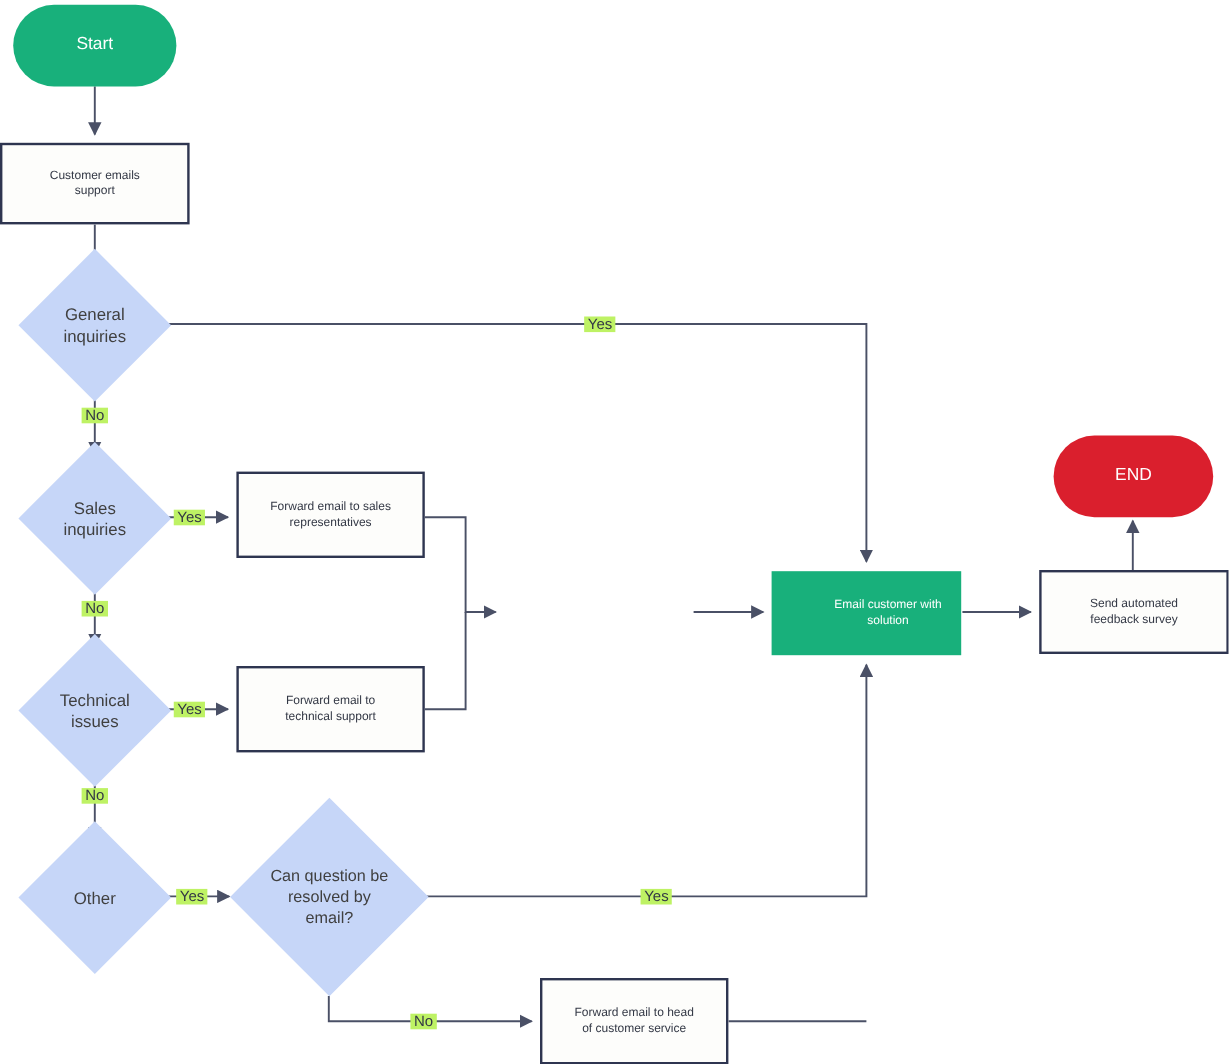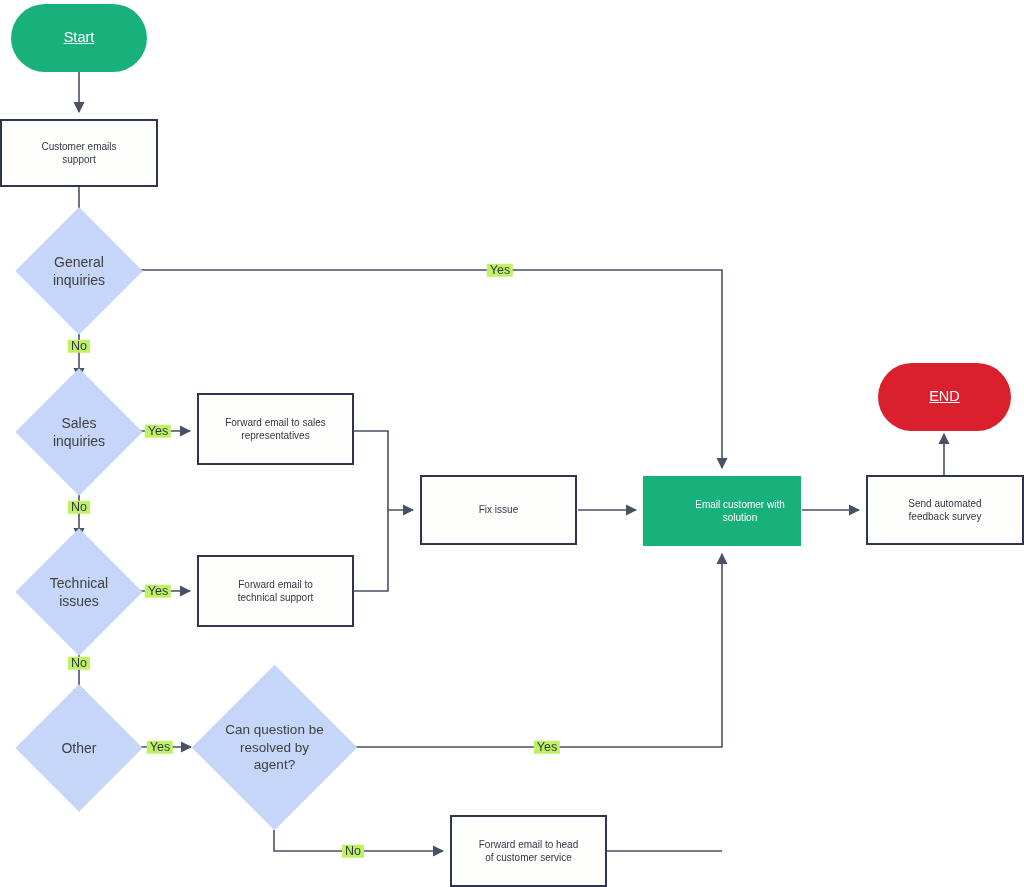--- a/index.html
+++ b/index.html
@@ -37,21 +37,20 @@
   .node .label {
     display: block;
     padding: 0 6px;
     white-space: pre-line;
   }
   
   .terminator {
     border-radius: 999px;
     color: #ffffff;
     font-size: 14.5px;
-    text-decoration: underline;
   }
   .terminator-start { background: #18b07b; }
   .terminator-end   { background: #da1f2d; }
 
   
   .process {
     background: #fdfdfb;
     border: 2px solid #2e3550;
     color: #333845;
     font-size: 10px;
@@ -192,31 +191,28 @@
   </div>
 
   <div class="node process" style="left:197px; top:393px; width:157px; height:72px;">
     <span class="label">Forward email to sales
 representatives</span>
   </div>
 
   <div class="node decision" style="left:216px; top:689px; width:117px; height:117px; font-size:13.5px;">
     <span class="diamond-bg"></span>
     <span class="dwrap label" style="width:165%;">Can question be
-resolved by agent?</span>
+resolved by email?</span>
   </div>
 
   <div class="node process" style="left:450px; top:815px; width:157px; height:72px;">
     <span class="label">Forward email to head
 of customer service</span>
   </div>
 
-  <div class="node process" style="left:420px; top:475px; width:157px; height:70px;">
-    <span class="label">Fix issue</span>
-  </div>
 
   <div class="node process process-accent" style="left:643px; top:476px; width:158px; height:70px;padding-left:36px;">
     <span class="label">Email customer with
 solution</span>
   </div>
 
   <div class="node process" style="left:866px; top:475px; width:158px; height:70px;">
     <span class="label">Send automated
 feedback survey</span>
   </div>

